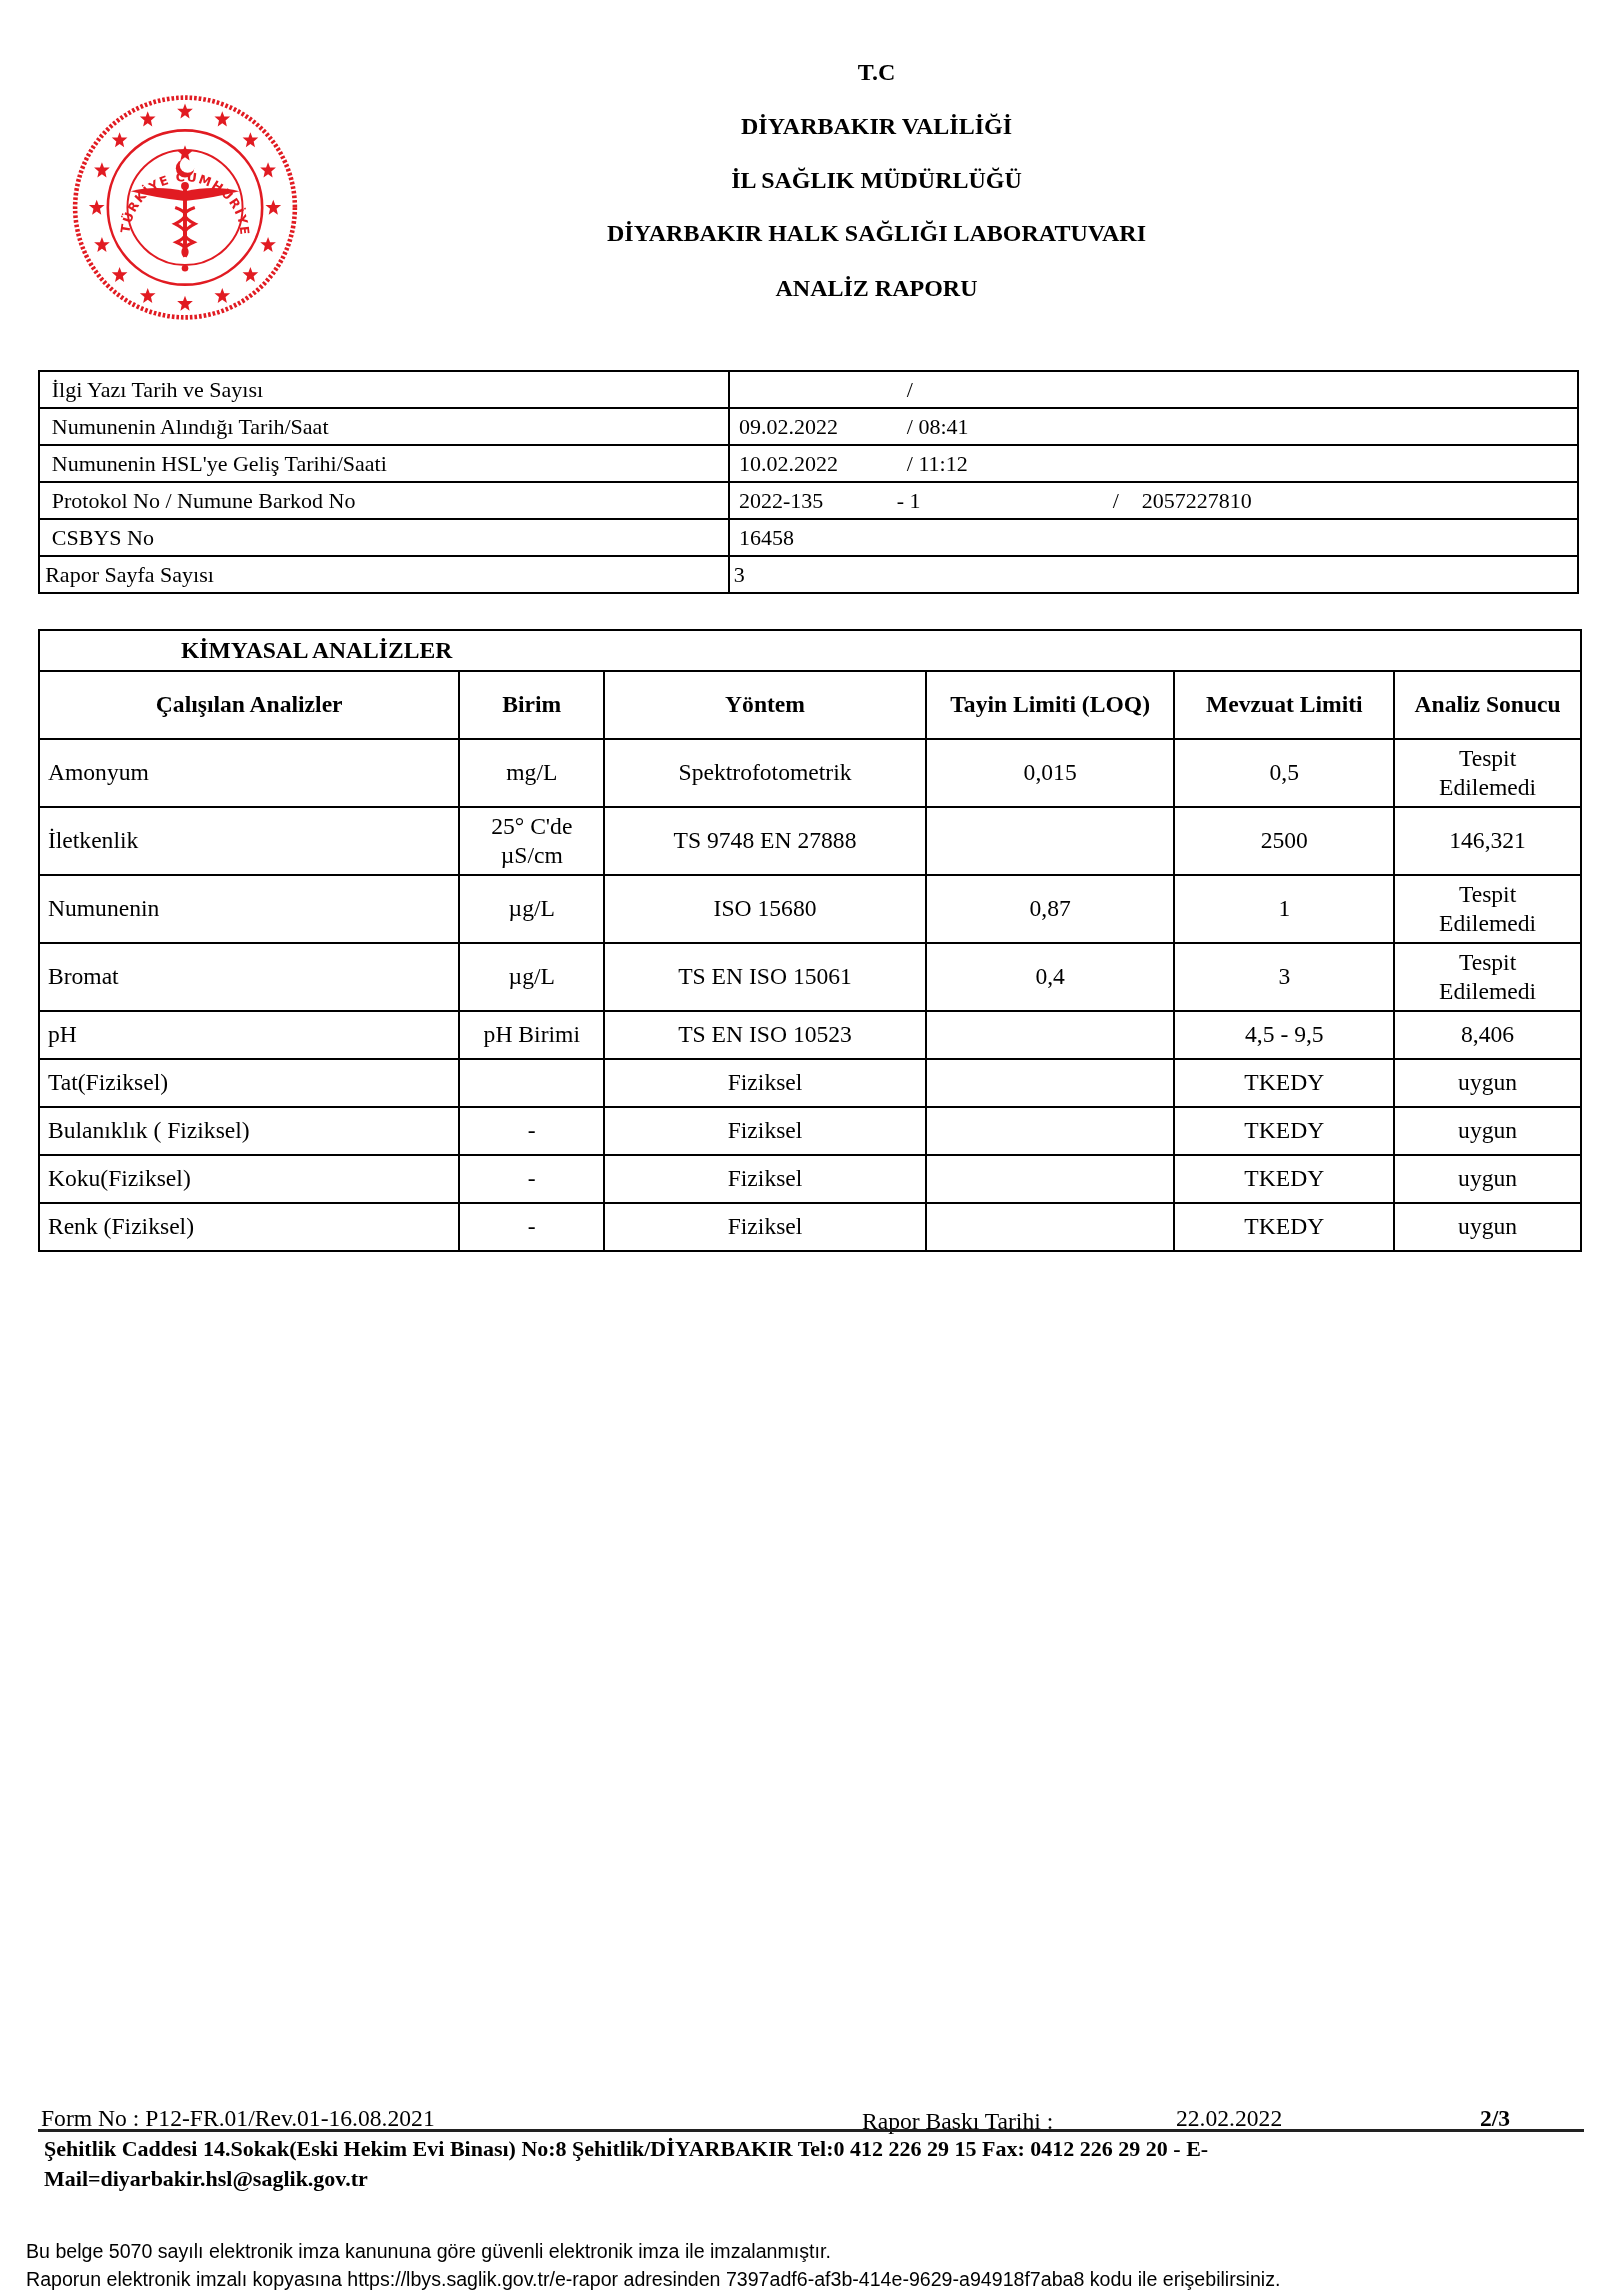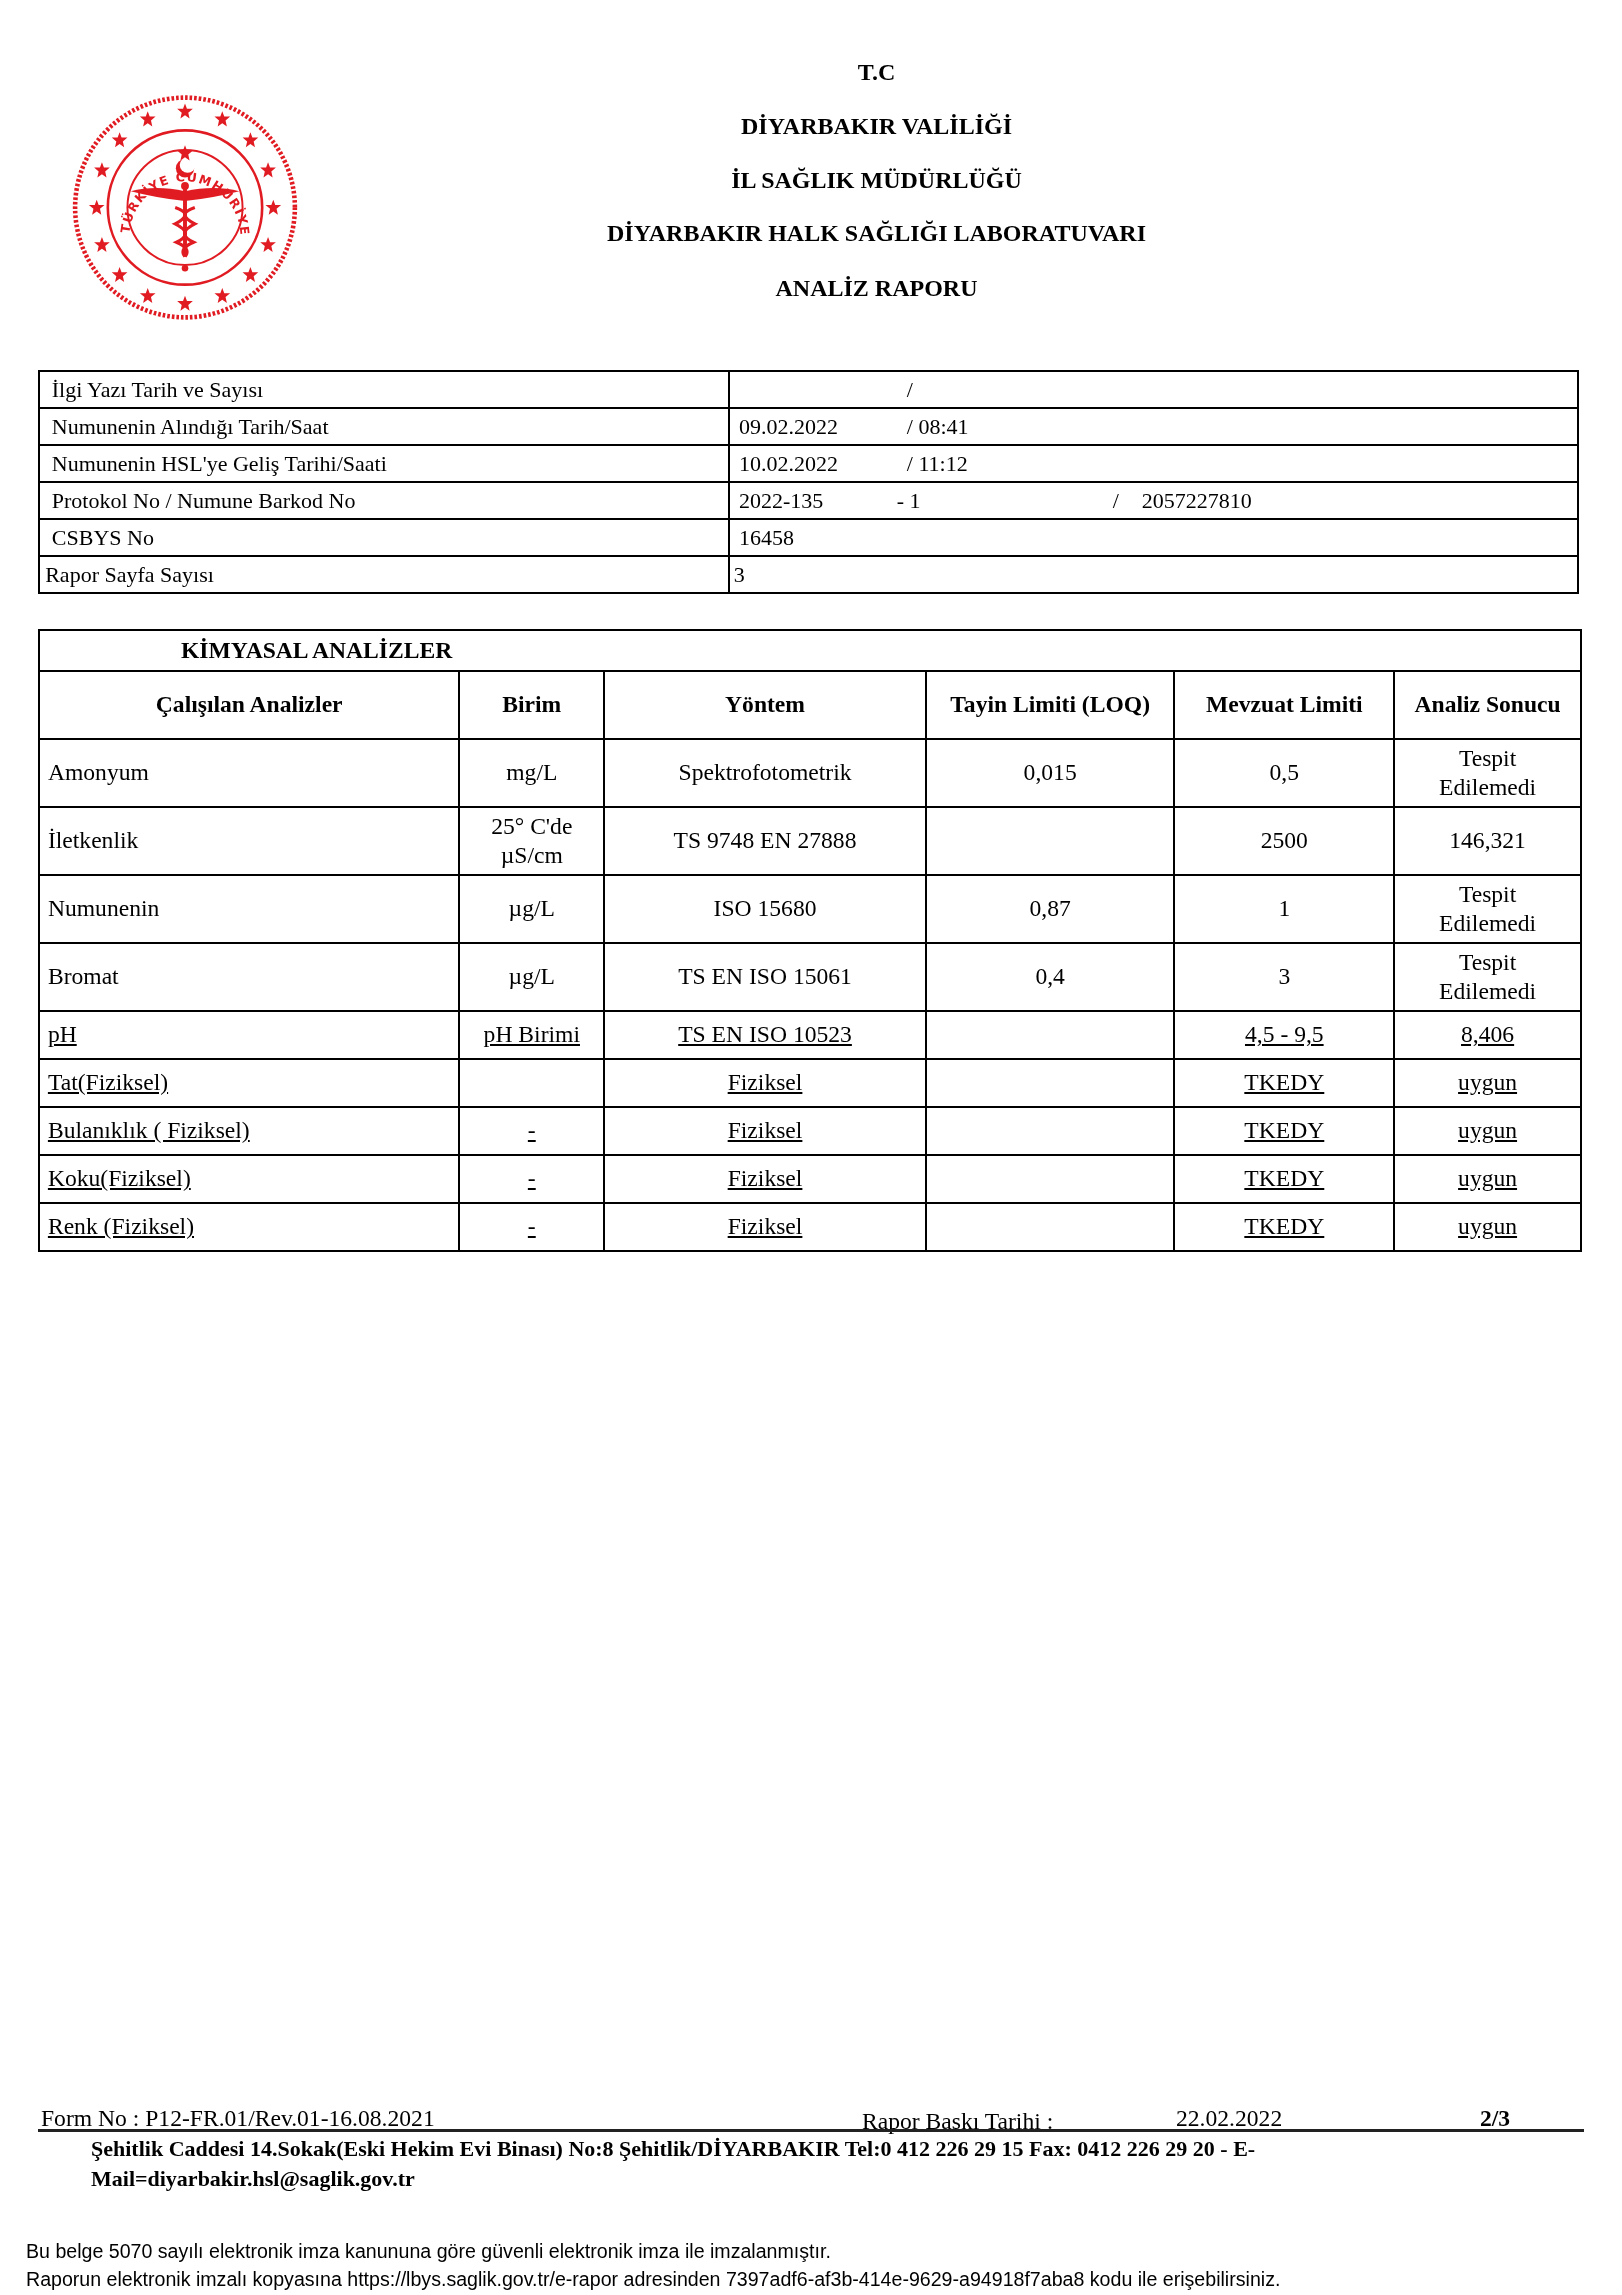--- a/index.html
+++ b/index.html
@@ -27,28 +27,28 @@
   .info .v3 { position: absolute; left: 383px; top: 50%; transform: translateY(-50%); }
   .info .v4 { position: absolute; left: 412px; top: 50%; transform: translateY(-50%); }
   .info .v2b { position: absolute; left: 167px; top: 50%; transform: translateY(-50%); }
 
   .chem { left: 38px; top: 629px; width: 1544px; }
   .chem td, .chem th { font-size: 23.6px; text-align: center; vertical-align: middle; line-height: 1.25; }
   .chem .title-row td { height: 37px; text-align: left; font-weight: bold; padding-left: 141px; font-size: 23.6px; }
   .chem th { height: 64px; font-weight: bold; }
   .chem td.name { text-align: left; padding-left: 7.9px; }
   .chem tr.r2 td { height: 64px; }
-  .chem tr.r1 td { height: 44px; text-decoration: underline; }
+  .chem tr.r1 td { height: 44px; }
 
   .footer-form { position: absolute; left: 41px; top: 2105px; font-size: 23.6px; }
   .footer-print-lbl { position: absolute; left: 862px; top: 2108px; font-size: 23.6px; }
   .footer-print-date { position: absolute; left: 1176px; top: 2105px; font-size: 23.6px; }
   .footer-page { position: absolute; left: 1480px; top: 2105px; font-size: 23.6px; font-weight: bold; }
   .footer-line { position: absolute; left: 38px; top: 2129px; width: 1546px; height: 2.6px; background: #222; }
-  .footer-addr { position: absolute; left: 44px; top: 2134px; width: 1374px; font-size: 22px; font-weight: bold; line-height: 1.35; margin-left: 47px; }
+  .footer-addr { position: absolute; left: 44px; top: 2134px; width: 1374px; font-size: 22px; font-weight: bold; line-height: 1.35; }
 
   .esign { position: absolute; left: 26px; top: 2237px; font-family: "Liberation Sans", "DejaVu Sans", sans-serif; font-size: 19.6px; line-height: 1.45; }
 </style>
 </head>
 <body>
 
 <svg class="logo" viewBox="0 0 370 350" xmlns="http://www.w3.org/2000/svg">
   <defs>
     <path id="ringpath" d="M 100 220 A 85 85 0 1 1 270 220"></path>
     <g id="star">

